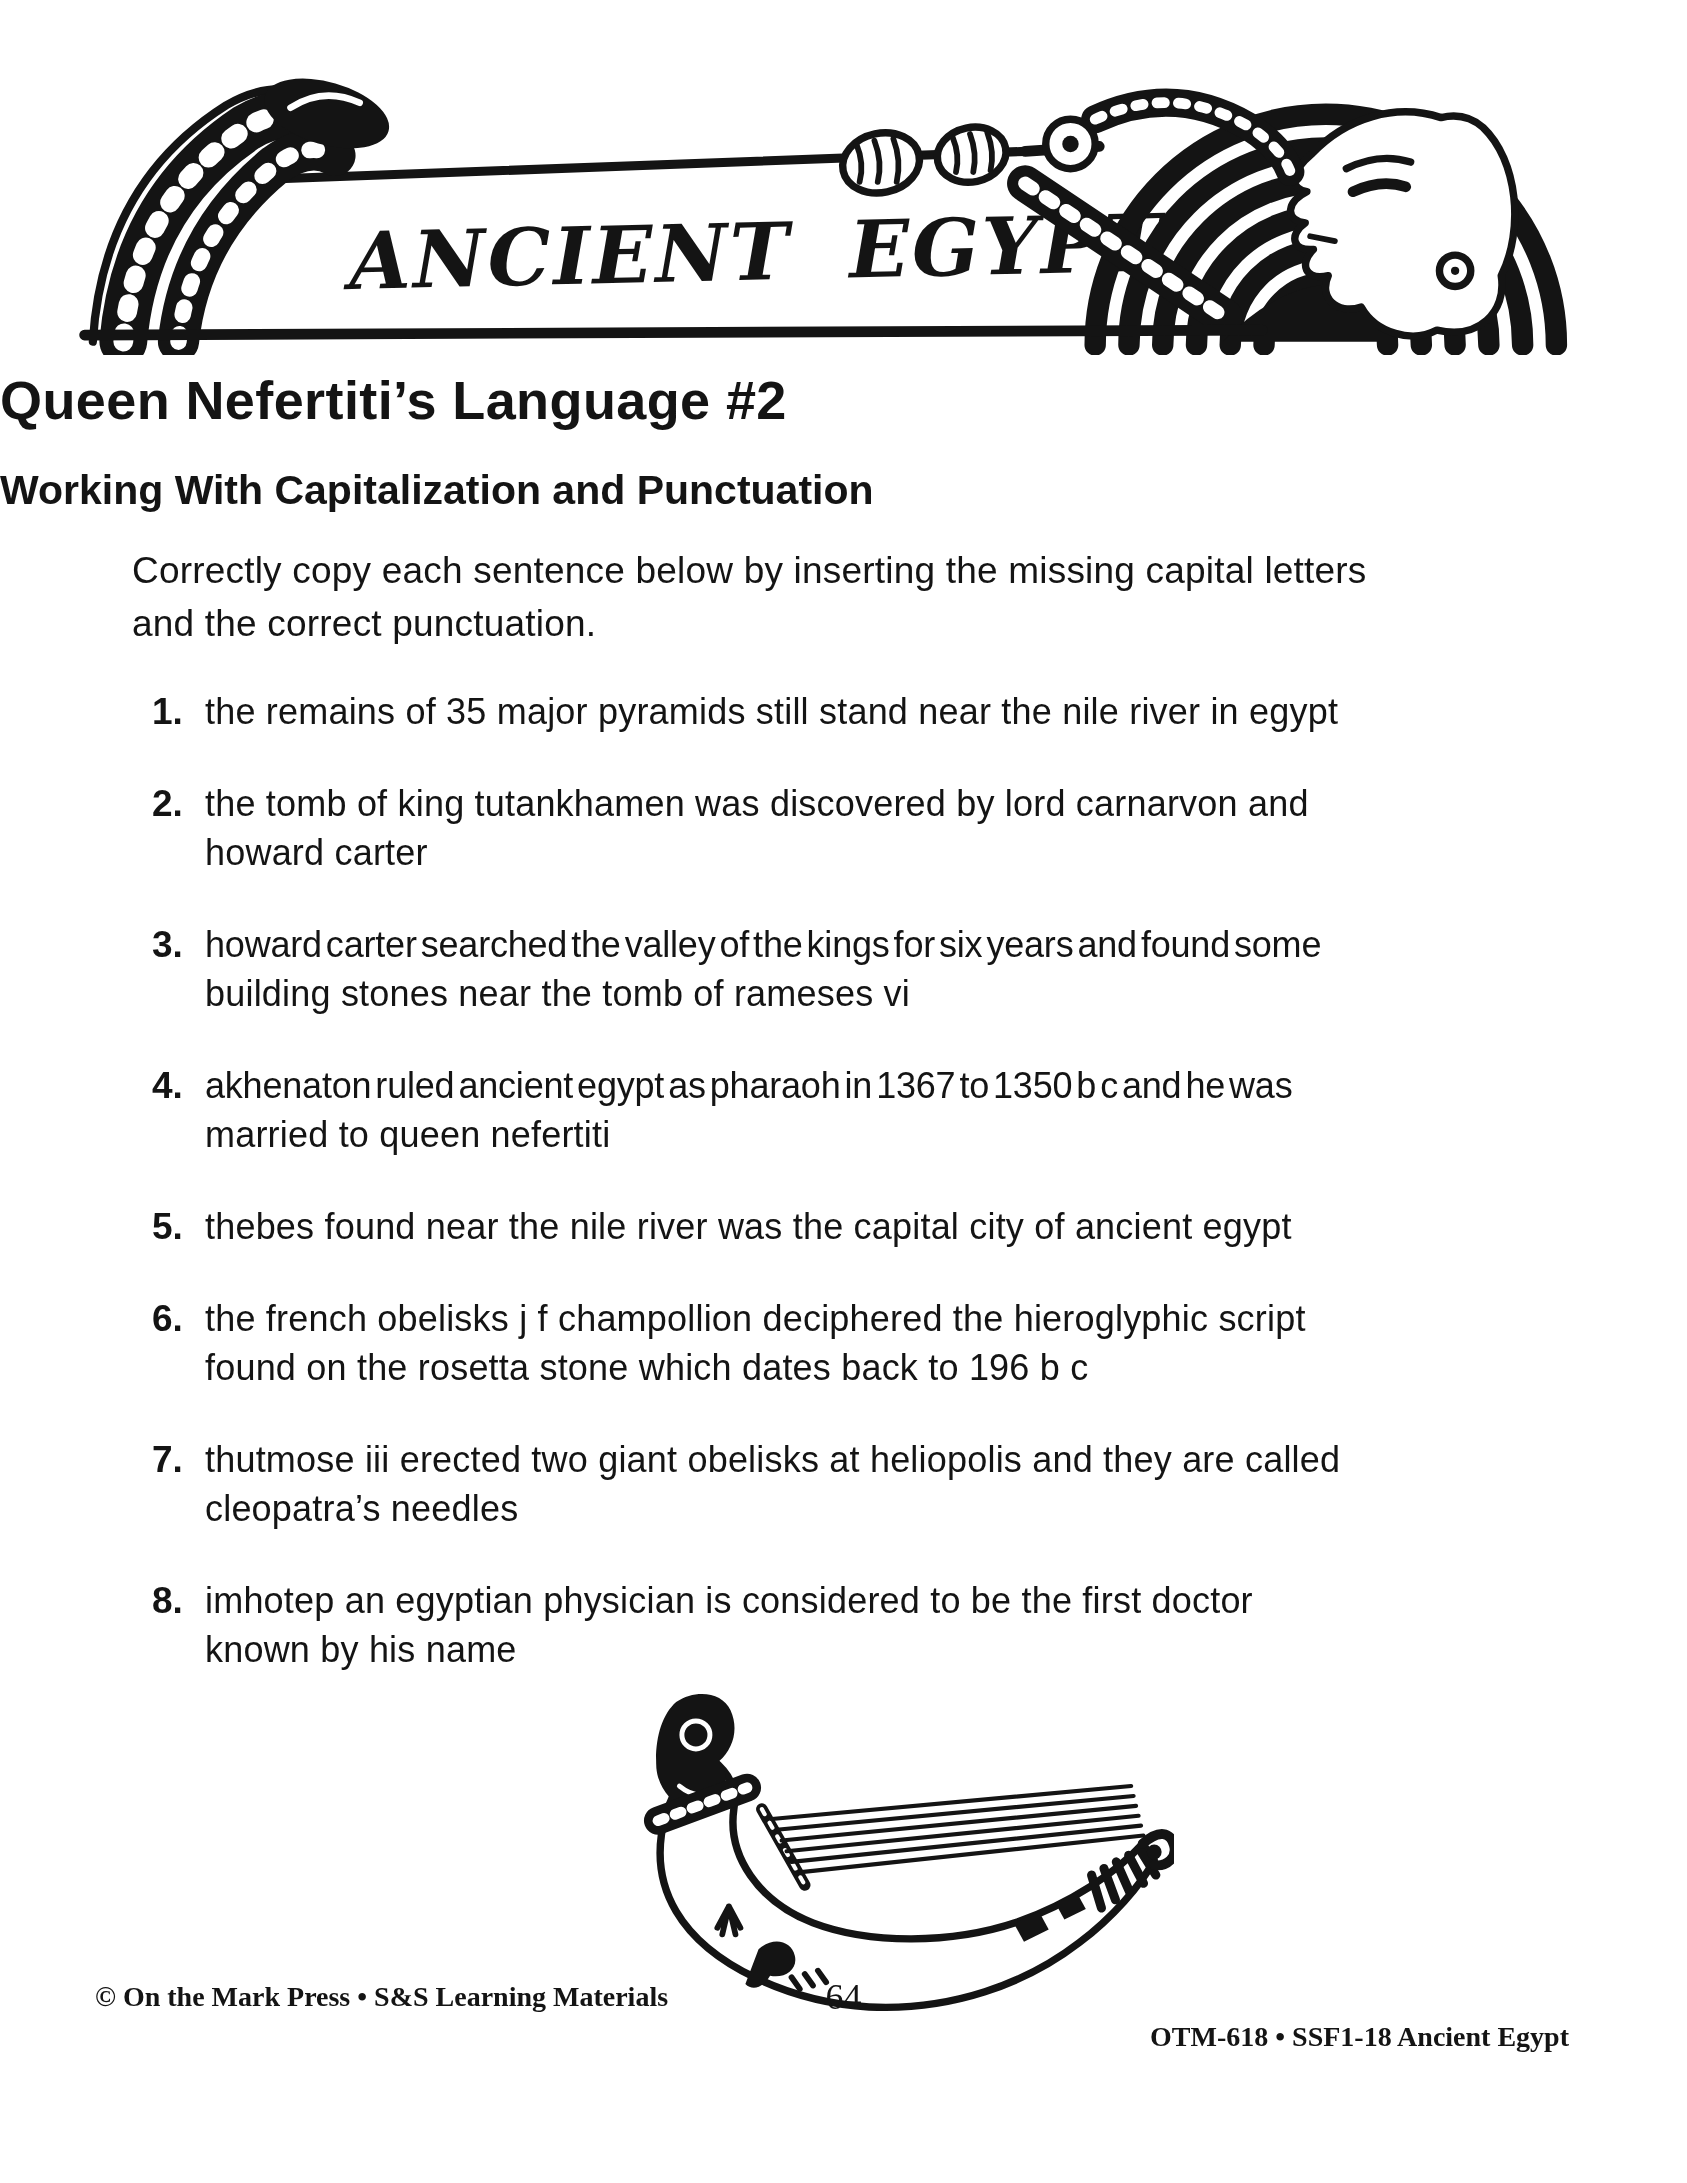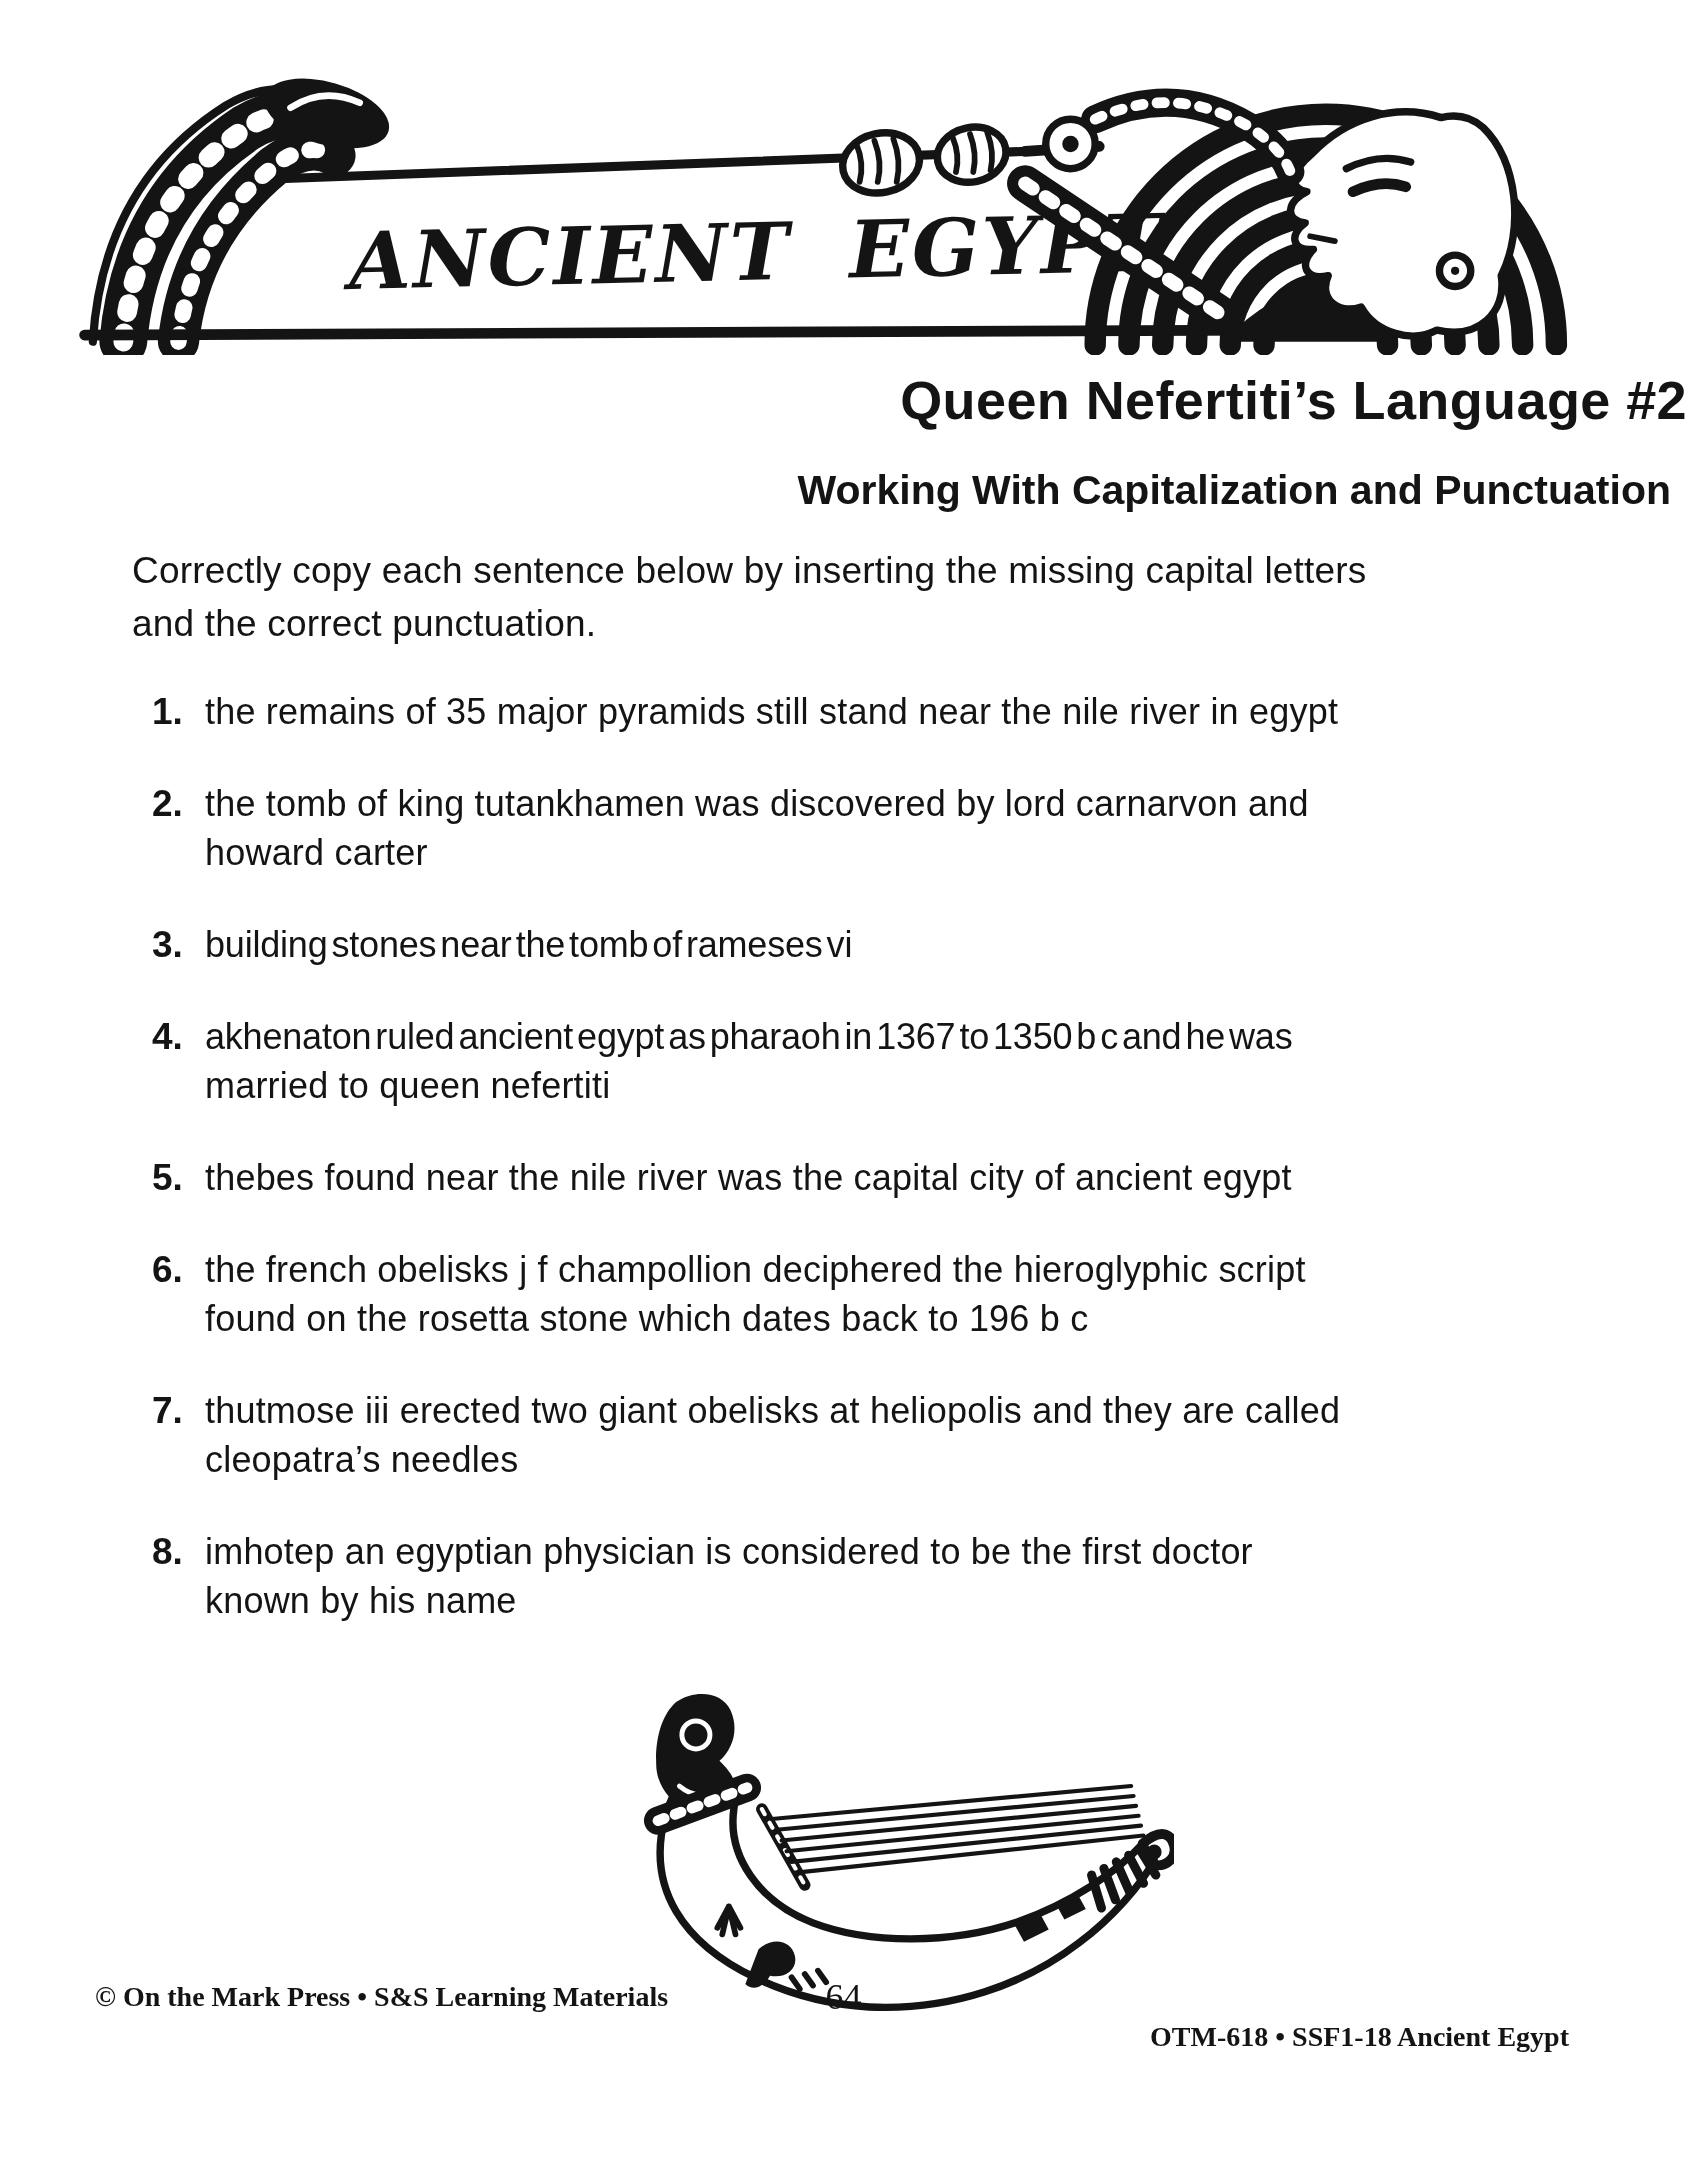--- a/index.html
+++ b/index.html
@@ -14,21 +14,21 @@
   
   .banner{position:absolute;left:78px;top:68px;width:1499px;height:287px;}
   .banner svg{display:block;width:100%;height:100%;}
   .banner-text{
     font-family:"DejaVu Serif","Liberation Serif",serif;
     font-style:italic;font-weight:700;
     font-size:96px;letter-spacing:3px;word-spacing:34px;
     fill:#141414;
   }
   
-  .title-block{position:absolute;left:0;top:369px;width:100%;text-align:right;}
+  .title-block{position:absolute;left:0;top:369px;width:100%;text-align:left;}
   .page-title{
     font-size:54px;font-weight:700;letter-spacing:0.4px;
     margin:0;
   }
   .page-subtitle{
     font-size:41px;font-weight:700;letter-spacing:0px;
     margin:36px 16px 0 0;
   }
   
   .instructions{
@@ -151,20 +151,21 @@
       <div class="item-number">2.</div>
       <div class="item-lines">
           <div class="line">the tomb of king tutankhamen was discovered by lord carnarvon and</div>
           <div class="line">howard carter</div>
         </div>
     </div>
 
     <div class="item">
       <div class="item-number">3.</div>
       <div class="item-lines">
+          <div class="line">howard carter searched the valley of the kings for six years and found some</div>
           <div class="line">building stones near the tomb of rameses vi</div>
         </div>
     </div>
 
     <div class="item">
       <div class="item-number">4.</div>
       <div class="item-lines">
           <div class="line">akhenaton ruled ancient egypt as pharaoh in 1367 to 1350 b c and he was</div>
           <div class="line">married to queen nefertiti</div>
         </div>

